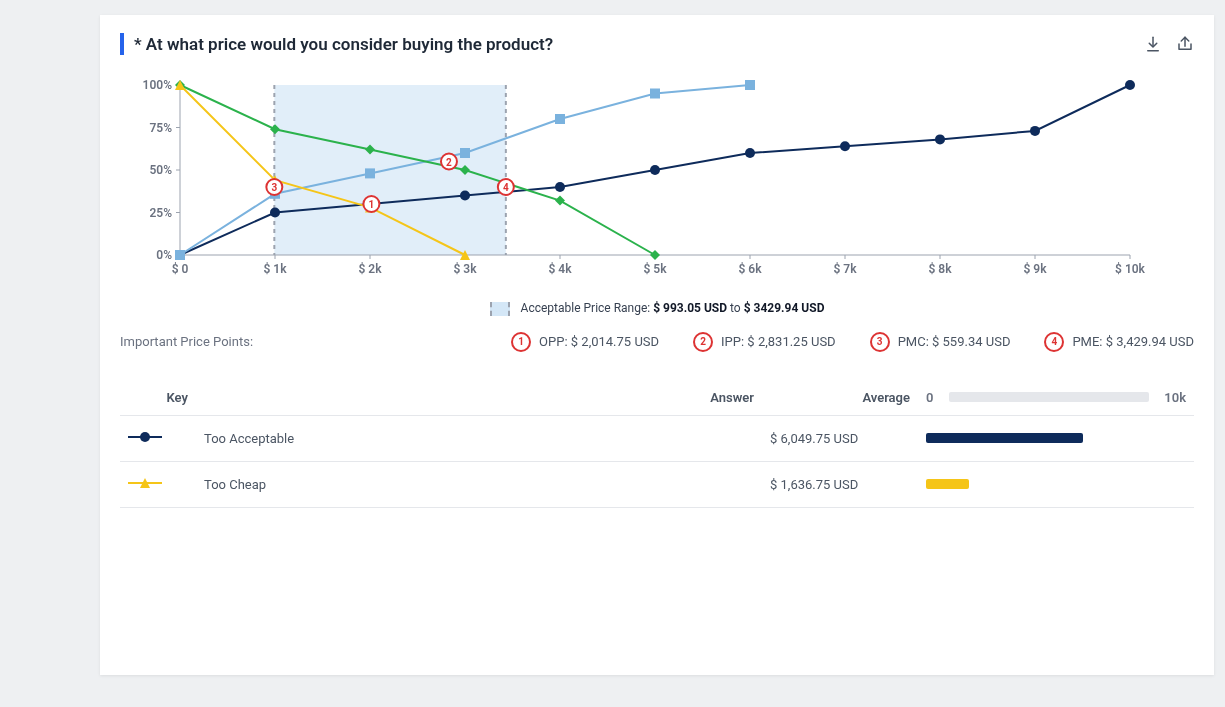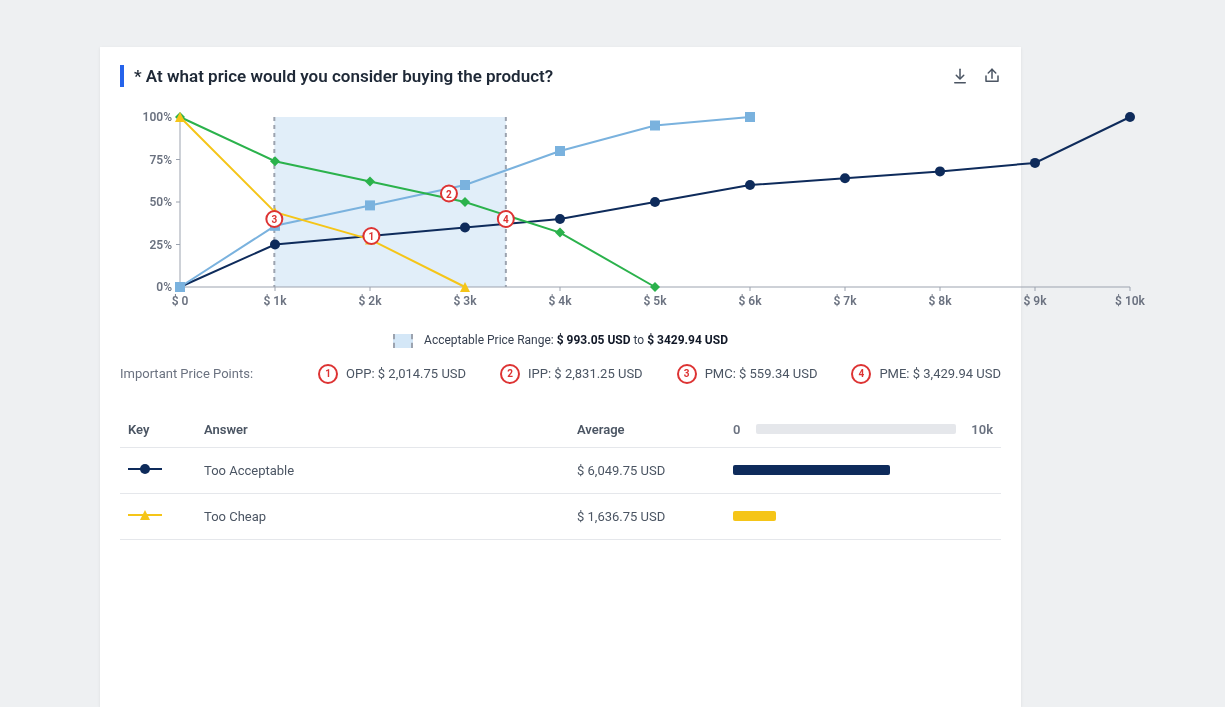--- a/index.html
+++ b/index.html
@@ -10,23 +10,23 @@
     --red:#d33;
     --text:#333;
     --muted:#6b7280;
     --band:#d4e7f7;
     --grid:#e5e7eb;
     --panel:#ffffff;
   }
   html,body{margin:0;padding:0;background:#eef0f2;font-family:-apple-system,BlinkMacSystemFont,"Segoe UI",Roboto,Helvetica,Arial,sans-serif;color:var(--text);}
   .page{width:1225px;min-height:707px;background:#eef0f2;position:relative;}
   .card{
-    position:absolute;left:100px;top:15px;width:921px;min-height:660px;
+    position:absolute;left:100px;top:15px;width:1114px;min-height:660px;
     background:var(--panel);box-shadow:0 1px 3px rgba(0,0,0,0.08);
-    padding:18px 20px 40px 20px;box-sizing:border-box;margin-top:32px;
+    padding:18px 20px 40px 20px;box-sizing:border-box;
   }
   .title-row{display:flex;align-items:center;}
   .title-bar{width:4px;height:22px;background:#2563eb;margin-right:10px;}
   .title{font-size:17px;font-weight:600;color:#1f2937;}
   .title-actions{margin-left:auto;display:flex;gap:14px;color:#4b5563;}
   .icon-btn{cursor:pointer;width:18px;height:18px;display:inline-flex;}
   .chart-wrap{position:relative;margin:20px 0 10px 0;height:210px;}
   .chart-wrap svg{display:block;}
   .axis-text{font-size:12px;fill:#6b7280;}
   .range-legend{margin-top:16px;text-align:center;font-size:12px;color:#374151;}
@@ -35,21 +35,21 @@
     border-left:2px dashed #9ca3af;border-right:2px dashed #9ca3af;margin-right:8px;vertical-align:middle;}
   .price-points{margin-top:16px;text-align:center;font-size:13px;color:#4b5563;display:flex;gap:34px;justify-content:space-between;align-items:center;flex-wrap:wrap;}
   .pp-label{font-weight:400;color:#6b7280;}
   .pp-item{display:inline-flex;align-items:center;gap:8px;}
   .pp-marker{
     width:16px;height:16px;border-radius:50%;border:2px solid var(--red);display:inline-flex;
     align-items:center;justify-content:center;font-size:10px;font-weight:700;color:var(--red);background:#fff;
   }
   table.summary{width:100%;border-collapse:collapse;margin-top:28px;font-size:13px;}
   table.summary th{
-    text-align:left;font-weight:600;color:#4b5563;padding:10px 8px;border-bottom:1px solid var(--grid);
+    text-align:right;font-weight:600;color:#4b5563;padding:10px 8px;border-bottom:1px solid var(--grid);
   }
   table.summary td{padding:14px 8px;border-bottom:1px solid var(--grid);color:#4b5563;}
   .key-cell{width:60px;}
   .avg-cell{width:140px;text-align:left;}
   .bar-head{color:#6b7280;}
   .bar-outer{position:relative;height:10px;background:#e5e7eb;border-radius:2px;width:230px;}
   .bar-inner{height:10px;border-radius:2px;}
   .bar-col{width:260px;}
   .legend-dot{display:inline-flex;align-items:center;}
   .legend-dot svg{display:block;}

